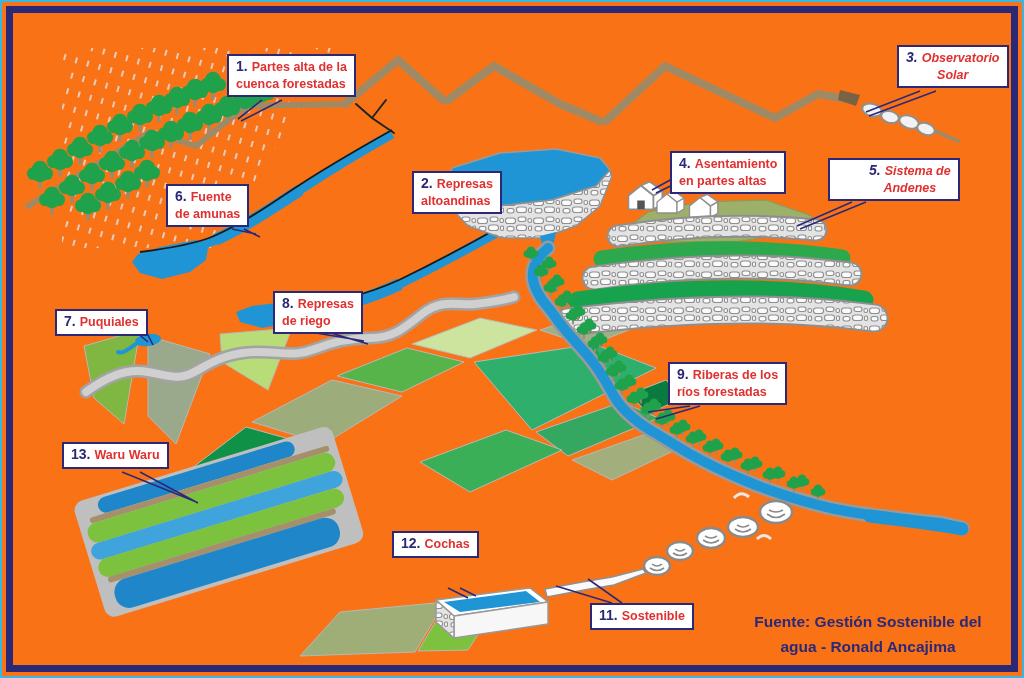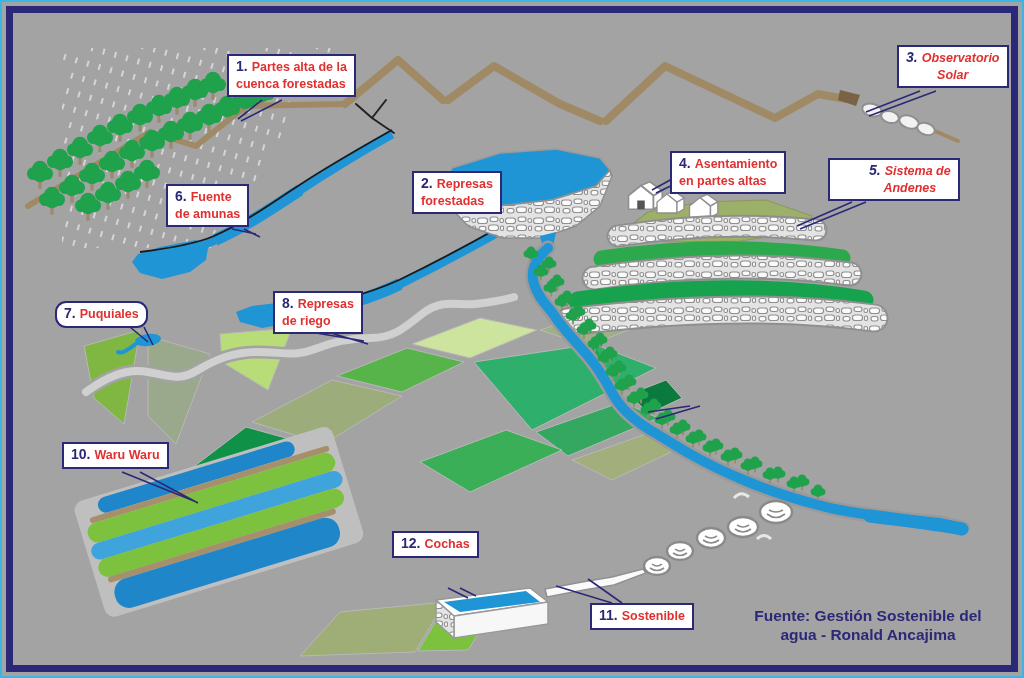--- a/index.html
+++ b/index.html
@@ -1,29 +1,29 @@
 <!DOCTYPE html>
 <html><head>
 <meta charset="utf-8">
 <style>
   html,body{margin:0;padding:0;background:#ffffff;}
-  .stage{position:relative;width:1024px;height:678px;background:#a3a3a3;overflow:hidden;
+  .stage{position:relative;width:1024px;height:678px;background:#f97316;overflow:hidden;
          font-family:"Liberation Sans",sans-serif;}
   .scene{position:absolute;left:0;top:0;}
   .frame{position:absolute;inset:0;border:2px solid #38b6e6;pointer-events:none;}
   .frame::after{content:"";position:absolute;inset:4px;border:7px solid #2b2977;}
   .callout{position:absolute;background:#fff;border:2px solid #2b2977;
            padding:2px 7px 3px 7px;font-weight:bold;font-size:12.5px;line-height:1.28;
            color:#e03030;white-space:nowrap;}
   .callout .num{color:#2b2977;font-size:14px;margin-right:4px;}
   .callout .l2{display:block;}
   .callout.center{text-align:center;font-style:italic;}
   .source{position:absolute;left:742px;top:606px;width:252px;text-align:center;
           color:#2b2977;font-weight:bold;font-size:15.5px;line-height:1.25;}
-  .source span{display:block;}
+  .source span{display:block;margin-top:6px;}
 </style>
 </head>
 <body>
 
 <div class="stage">
 
 <svg class="scene" width="1024" height="678" viewBox="0 0 1024 678">
   <defs>
     <g id="tree">
       <rect x="-1.1" y="-10" width="2.2" height="10.5" fill="#9b8a70"></rect>
@@ -292,48 +292,52 @@
     <path d="M448,588 L468,598 M460,588 L476,596"></path>
   </g>
 </svg>
 
 <div class="callout" style="left:227px;top:54px;">
   <span class="num">1.</span><span>Partes alta de la</span>
   <span class="l2">cuenca forestadas</span>
 </div>
 <div class="callout" style="left:412px;top:127px;margin-top:44px;">
   <span class="num">2.</span><span>Represas</span>
-  <span class="l2">forestadas</span>
+  <span class="l2">altoandinas</span>
 </div>
 <div class="callout center" style="left:897px;top:45px;">
   <span class="num">3.</span><span>Observatorio</span>
   <span class="l2">Solar</span>
 </div>
 <div class="callout" style="left:670px;top:126px;margin-top:25px;">
   <span class="num">4.</span><span>Asentamiento</span>
   <span class="l2">en partes altas</span>
 </div>
 <div class="callout center" style="left:828px;top:158px;padding-left:39px;">
   <span class="num">5.</span><span>Sistema de</span>
   <span class="l2">Andenes</span>
 </div>
 <div class="callout" style="left:166px;top:184px;">
   <span class="num">6.</span><span>Fuente</span>
   <span class="l2">de amunas</span>
 </div>
-<div class="callout" style="left:55px;top:301px;border-radius:11px;">
+<div class="callout" style="left:55px;top:309px;">
   <span class="num">7.</span><span>Puquiales</span>
   <span class="l2"></span>
 </div>
 <div class="callout" style="left:273px;top:291px;">
   <span class="num">8.</span><span>Represas</span>
   <span class="l2">de riego</span>
 </div>
+<div class="callout" style="left:668px;top:362px;">
+  <span class="num">9.</span><span>Riberas de los</span>
+  <span class="l2">ríos forestadas</span>
+</div>
 <div class="callout" style="left:62px;top:442px;">
-  <span class="num">10.</span><span>Waru Waru</span>
+  <span class="num">13.</span><span>Waru Waru</span>
   <span class="l2"></span>
 </div>
 <div class="callout" style="left:590px;top:603px;">
   <span class="num">11.</span><span>Sostenible</span>
   <span class="l2"></span>
 </div>
 <div class="callout" style="left:392px;top:531px;">
   <span class="num">12.</span><span>Cochas</span>
   <span class="l2"></span>
 </div>

